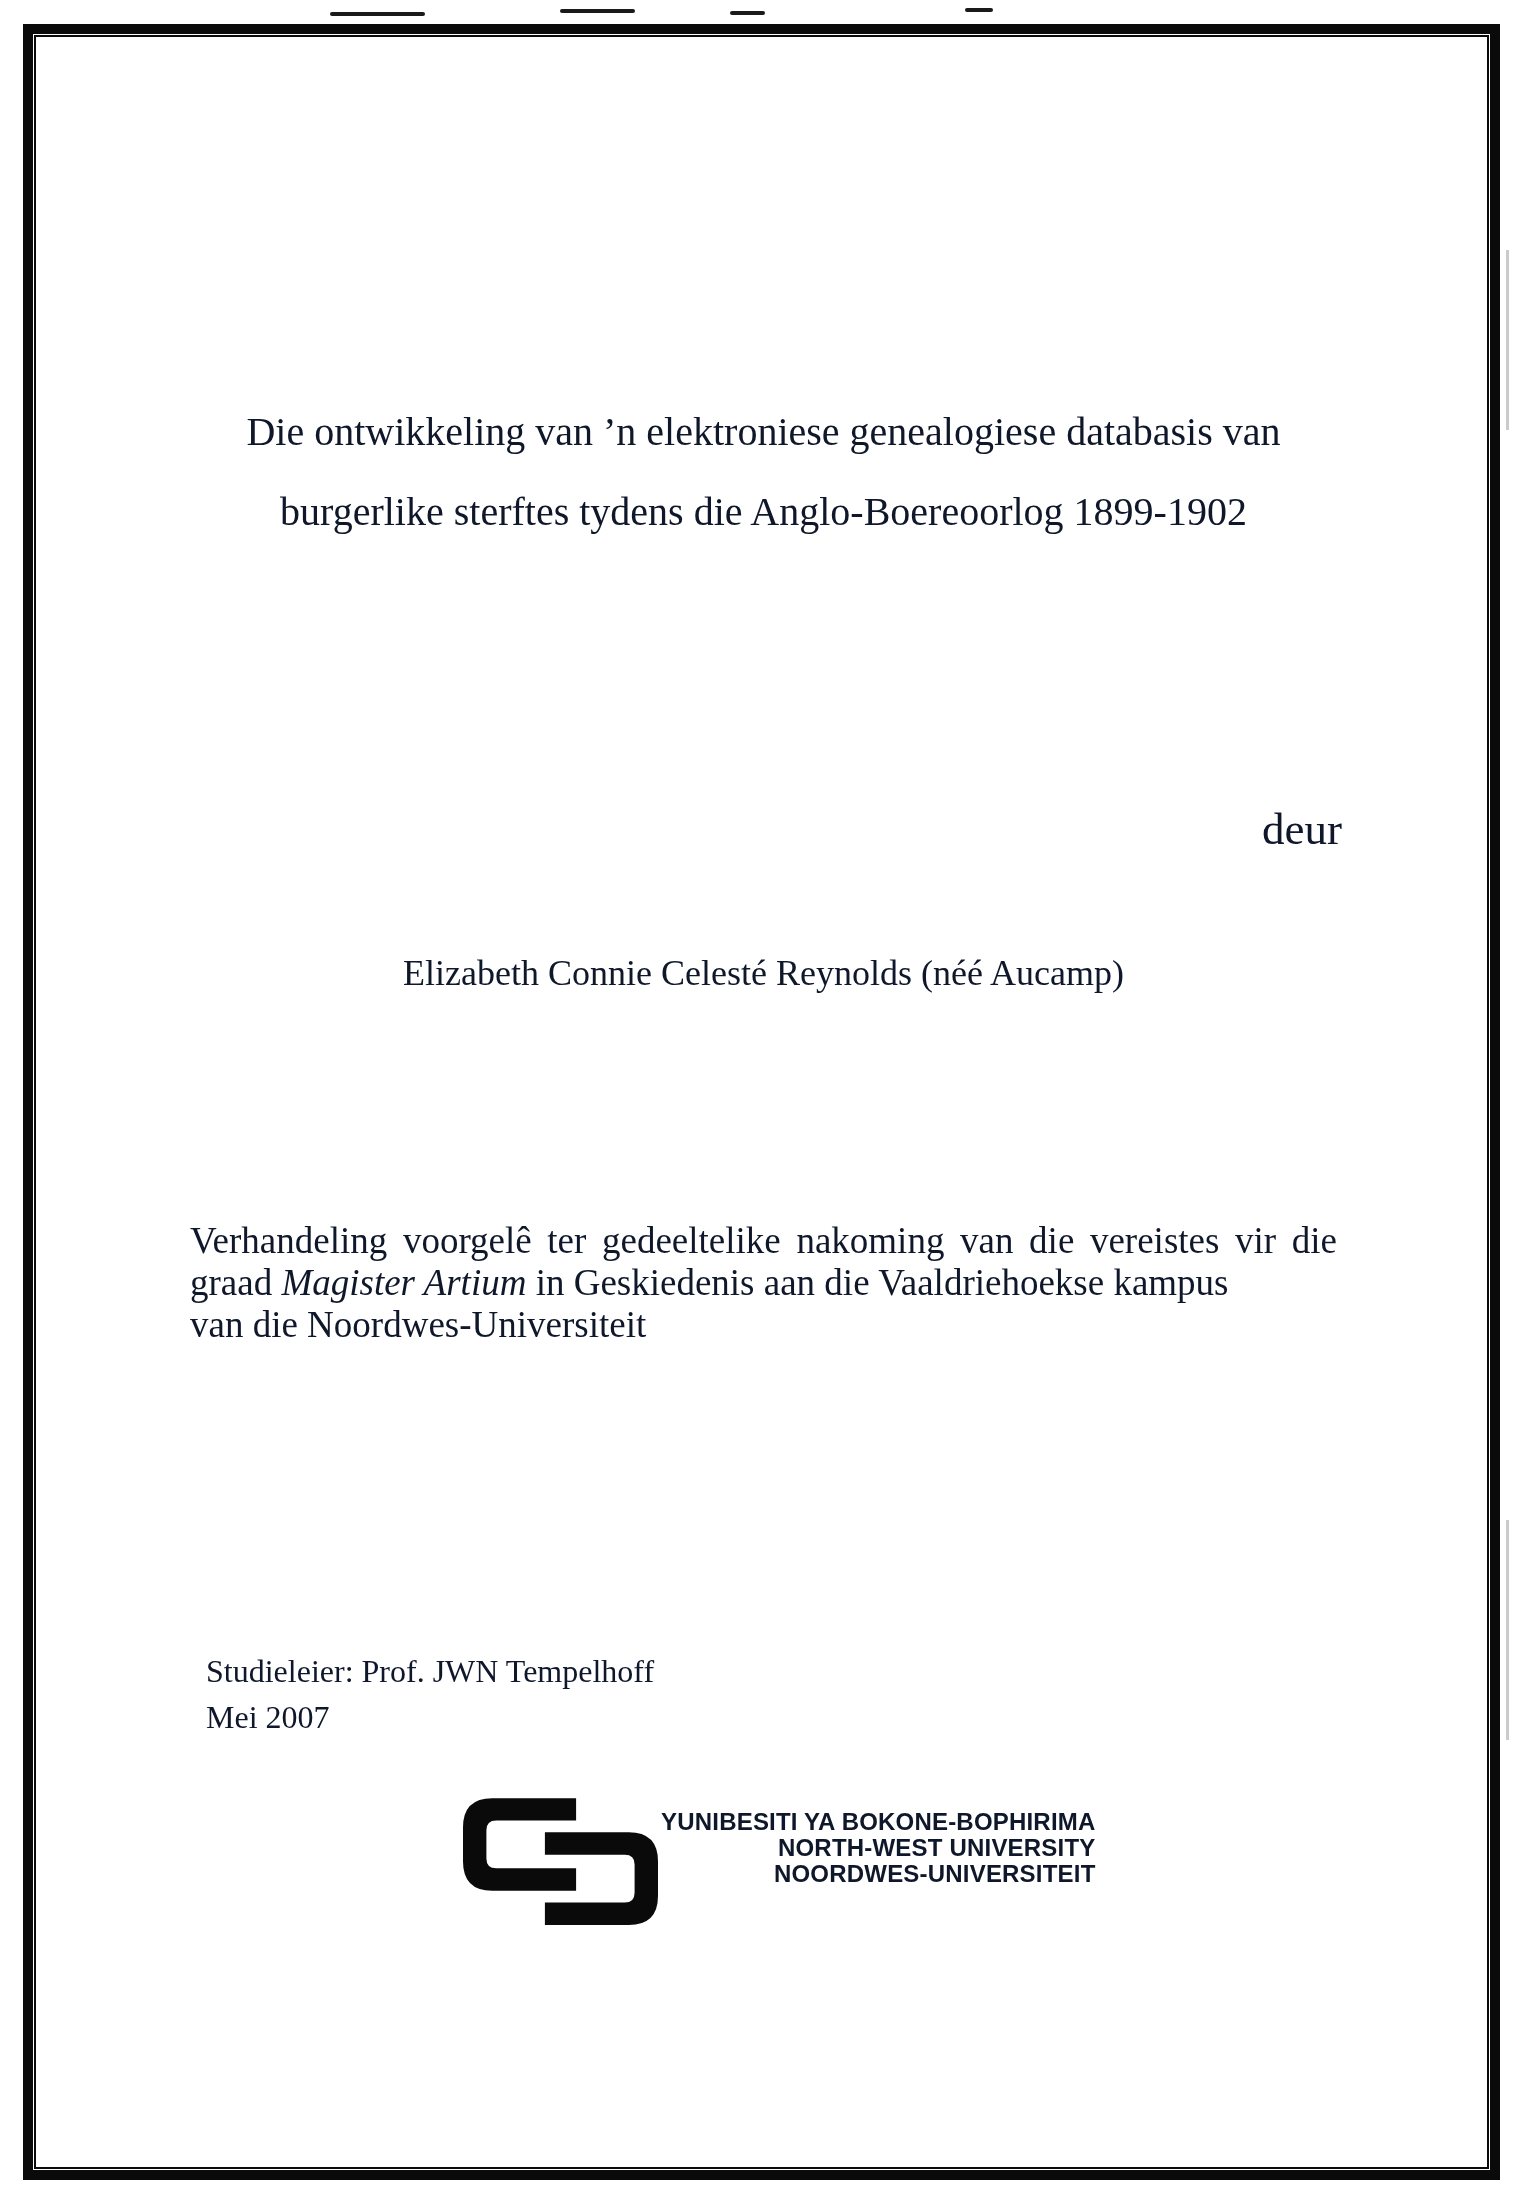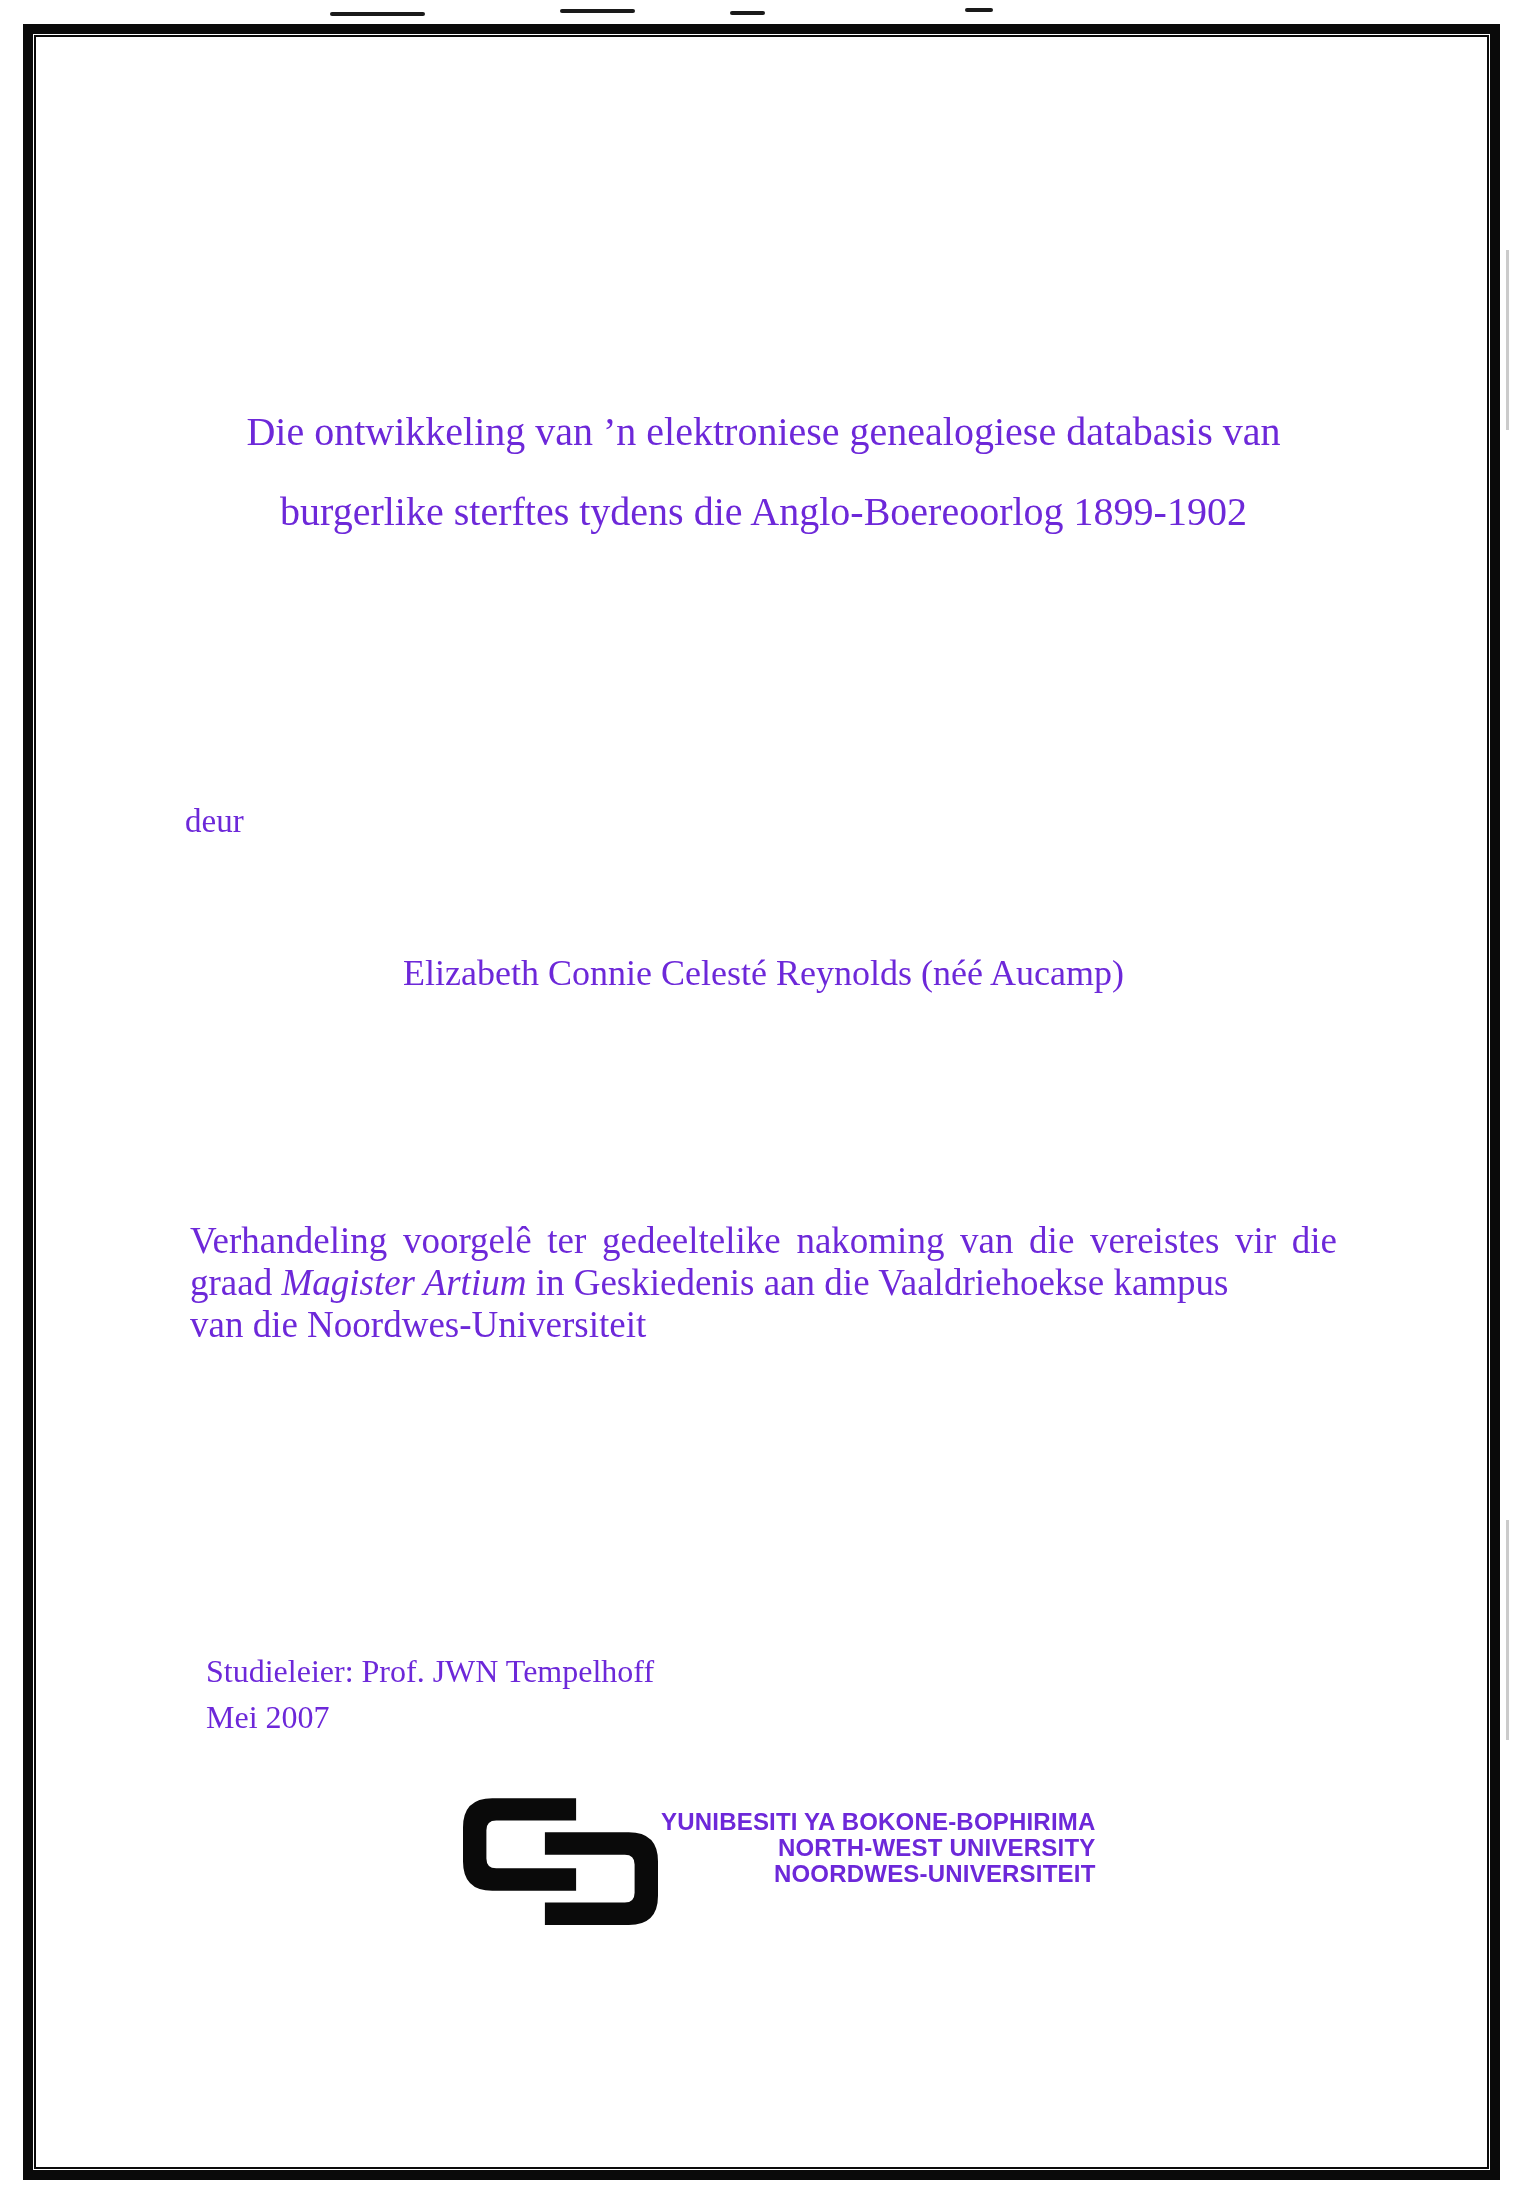--- a/index.html
+++ b/index.html
@@ -3,21 +3,21 @@
 <meta charset="utf-8">
 <style>
   * { margin: 0; padding: 0; box-sizing: border-box; }
   html, body { background: #e8e8e8; }
   .page {
     position: relative;
     width: 1527px;
     height: 2206px;
     background: #ffffff;
     font-family: "Liberation Serif", "DejaVu Serif", serif;
-    color: #6d28d9;
+    color: #0f172a;
     overflow: hidden;
   }
   .frame {
     position: absolute;
     left: 23px; top: 24px;
     width: 1477px; height: 2156px;
     border: 10px solid #0a0a0a;
   }
   .frame-inner {
     position: absolute;
@@ -39,22 +39,22 @@
     left: 185px; top: 392px;
     width: 1157px;
     text-align: center;
     font-size: 40px;
     line-height: 80px;
   }
   .deur-block {
     position: absolute;
     left: 185px; top: 803px;
     width: 1157px;
-    text-align: left;
-    font-size: 33px;
+    text-align: right;
+    font-size: 45px;
   }
   .author-block {
     position: absolute;
     left: 185px; top: 952px;
     width: 1157px;
     text-align: center;
     font-size: 36px;
     font-family: Liberation Serif, serif;
   }
   .declaration-block {

